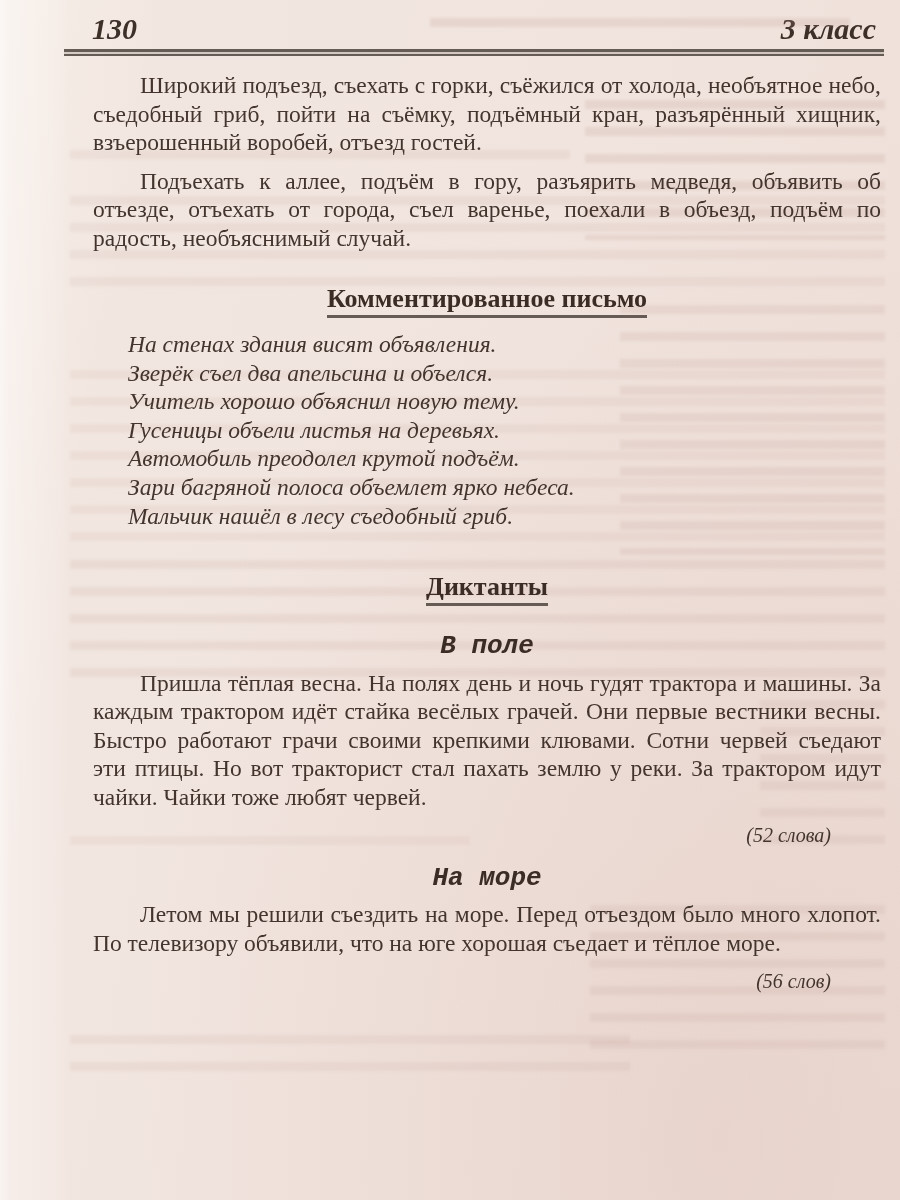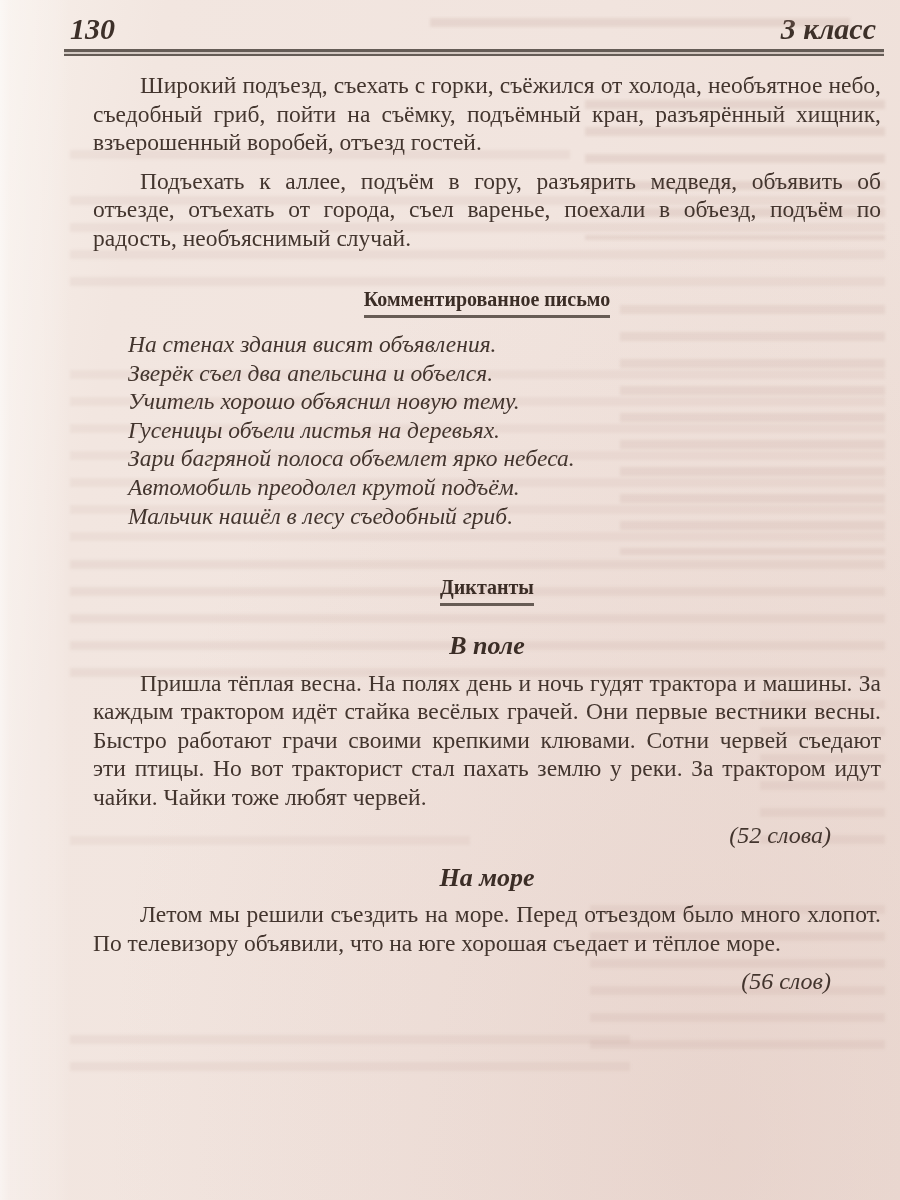--- a/index.html
+++ b/index.html
@@ -18,21 +18,21 @@
     color:var(--ink);
     font-family:"Liberation Serif","DejaVu Serif",serif;
     background:
       linear-gradient(90deg, rgba(255,255,255,0.55) 0px, rgba(255,255,255,0.30) 10px, rgba(255,255,255,0.12) 55px, rgba(255,255,255,0) 70px),
       radial-gradient(ellipse at 80% 95%, rgba(215,183,174,0.30), rgba(215,183,174,0) 60%),
       linear-gradient(100deg, #f7efe9 0%, #f2e6e0 15%, #f1e4de 55%, #eedfd8 100%);
   }
   
   .header{
     display:flex;justify-content:space-between;align-items:flex-end;
-    padding:12px 24px 0 70px;
+    padding:12px 24px 0 92px;
     font-size:30px;font-weight:bold;font-style:italic;
     color:#3d3029;
   }
   .rule{
     margin:3px 16px 0 64px;
     height:7px;
     border-top:3px solid var(--rule);
     border-bottom:2px solid var(--rule);
     background:rgba(120,110,104,0.25);
   }
@@ -47,37 +47,38 @@
   p.para{
     text-align:justify;
     text-indent:47px;
     margin-bottom:10px;
   }
   .sentences{margin-left:35px;font-style:italic;}
   .sentences p{line-height:28.6px;}
   .h-wrap{text-align:center;}
   .h-section{
     display:inline-block;
-    font-size:20px;font-weight:bold;
+    font-size:26px;font-weight:bold;
     line-height:30px;
     color:#3b2d26;
     border-bottom:3px solid #675c55;
     padding-bottom:1px;
     margin:22px 0 12px 0;
   }
   .h-sub{
     text-align:center;
     font-size:26px;font-weight:bold;font-style:italic;
     color:#3b2d26;
     margin:14px 0 8px 0;
+    font-family:Liberation Mono, monospace;
   }
   .wcount{
     text-align:right;
     font-style:italic;
-    font-size:24px;
+    font-size:20px;
     margin:6px 50px 14px 0;
   }
   .mt-head{margin-top:20px;}
   
   .bleed{
     position:absolute;z-index:1;
     background:repeating-linear-gradient(180deg,
       rgba(183,147,136,0.34) 0 9px,
       rgba(183,147,136,0) 9px 27px);
     filter:blur(1.6px);
@@ -125,22 +126,22 @@
     <p class="para">Подъехать к аллее, подъём в гору, разъярить медведя, объявить об отъезде, отъехать от города, съел варенье, поехали в объезд, подъём по радость, необъяснимый случай.</p>
 
     <div class="h-wrap">
       <span class="h-section">Комментированное письмо</span>
     </div>
     <div class="sentences">
       <p>На стенах здания висят объявления.</p>
       <p>Зверёк съел два апельсина и объелся.</p>
       <p>Учитель хорошо объяснил новую тему.</p>
       <p>Гусеницы объели листья на деревьях.</p>
+      <p>Автомобиль преодолел крутой подъём.</p>
       <p>Зари багряной полоса объемлет ярко небеса.</p>
-      <p>Автомобиль преодолел крутой подъём.</p>
       <p>Мальчик нашёл в лесу съедобный гриб.</p>
     </div>
 
     <div class="h-wrap mt-head">
       <span class="h-section">Диктанты</span>
     </div>
 
     <div class="h-sub">В поле</div>
     <p class="para">Пришла тёплая весна. На полях день и ночь гудят трактора и машины. За каждым трактором идёт стайка весёлых грачей. Они первые вестники весны. Быстро работают грачи своими крепкими клювами. Сотни червей съедают эти птицы. Но вот тракторист стал пахать землю у реки. За трактором идут чайки. Чайки тоже любят червей.</p>
     <div class="wcount">(52 слова)</div>

